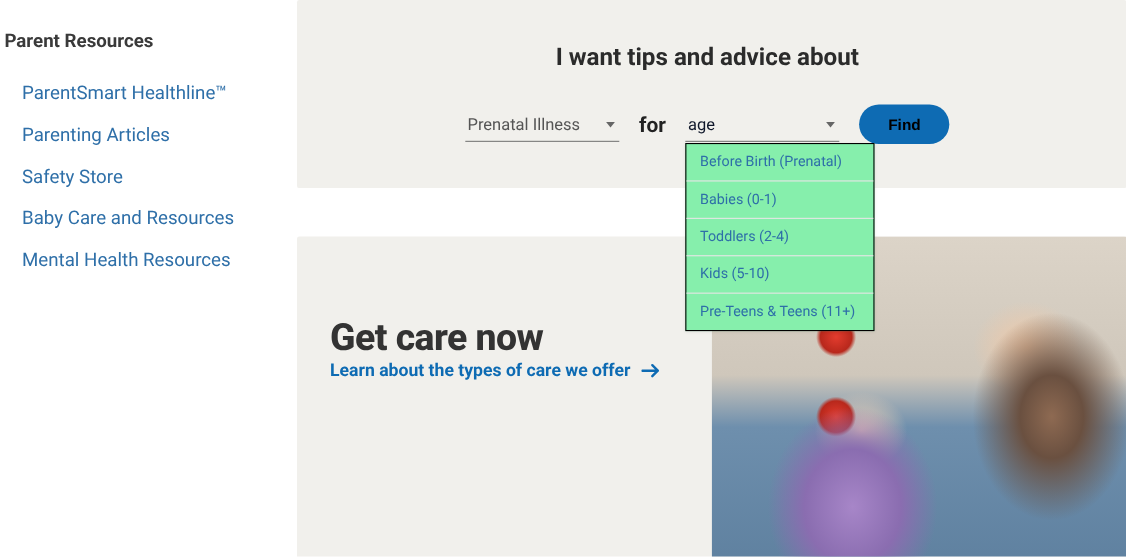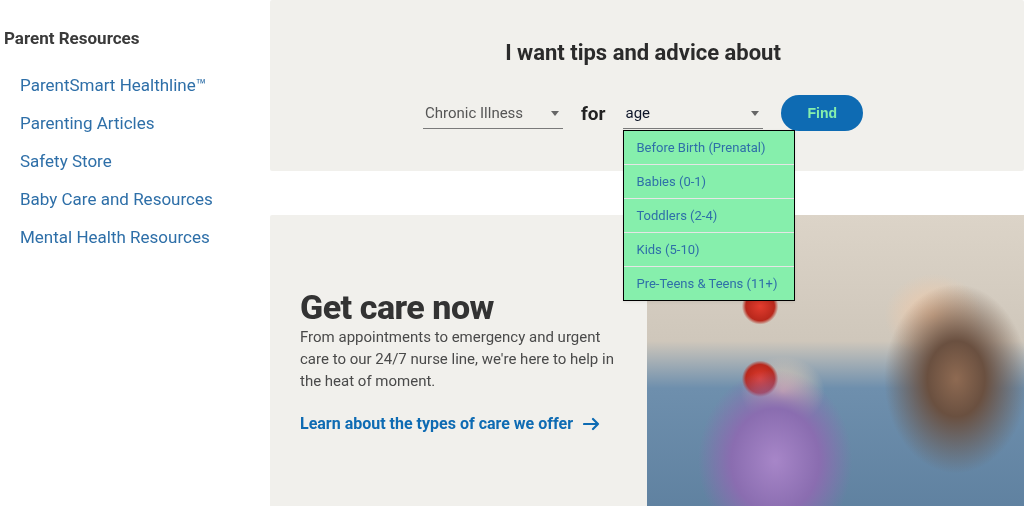--- a/index.html
+++ b/index.html
@@ -91,21 +91,21 @@
   border-right: 4px solid transparent;
   border-top: 5px solid #666;
 }
 .for-text {
   font-weight: 700;
   font-size: 19px;
   color: #222;
 }
 .find-btn {
   background: #0e6bb3;
-  color: #86efac;
+  color: #000000;
   border: none;
   border-radius: 22px;
   padding: 10px 26px;
   font-size: 14px;
   font-weight: 700;
   cursor: pointer;
 }
 .dropdown-menu {
   position: absolute;
   top: 32px;
@@ -212,21 +212,21 @@
     </ul>
   </aside>
 
   <main class="main">
 
     <section class="tips-panel">
       <h2 class="tips-heading">I want tips and advice about</h2>
       <div class="tips-form">
 
         <div class="select-wrap">
-          <span class="select-value">Chronic Illness</span>
+          <span class="select-value">Prenatal Illness</span>
           <span class="caret"></span>
         </div>
 
         <span class="for-text">for</span>
 
         <div class="age-wrap">
           <div class="select-wrap">
             <span class="select-value placeholder">age</span>
             <span class="caret"></span>
           </div>
@@ -239,21 +239,20 @@
           </div>
         </div>
 
         <button class="find-btn">Find</button>
       </div>
     </section>
 
     <section class="care-panel">
       <div class="care-left">
         <h2 class="care-title">Get care now</h2>
-        <p class="care-body">From appointments to emergency and urgent care to our 24/7 nurse line, we're here to help in the heat of moment.</p>
         <a class="care-link-row">
           <span class="care-link">Learn about the types of care we offer</span>
           <span class="arrow-icon">
             <svg viewBox="0 0 18 14" width="18" height="14">
               <path d="M1 7 H15 M10 2 L15 7 L10 12" stroke="#0e6bb3" stroke-width="2.2" fill="none" stroke-linecap="round" stroke-linejoin="round"></path>
             </svg>
           </span>
         </a>
       </div>
       <div class="care-right">

